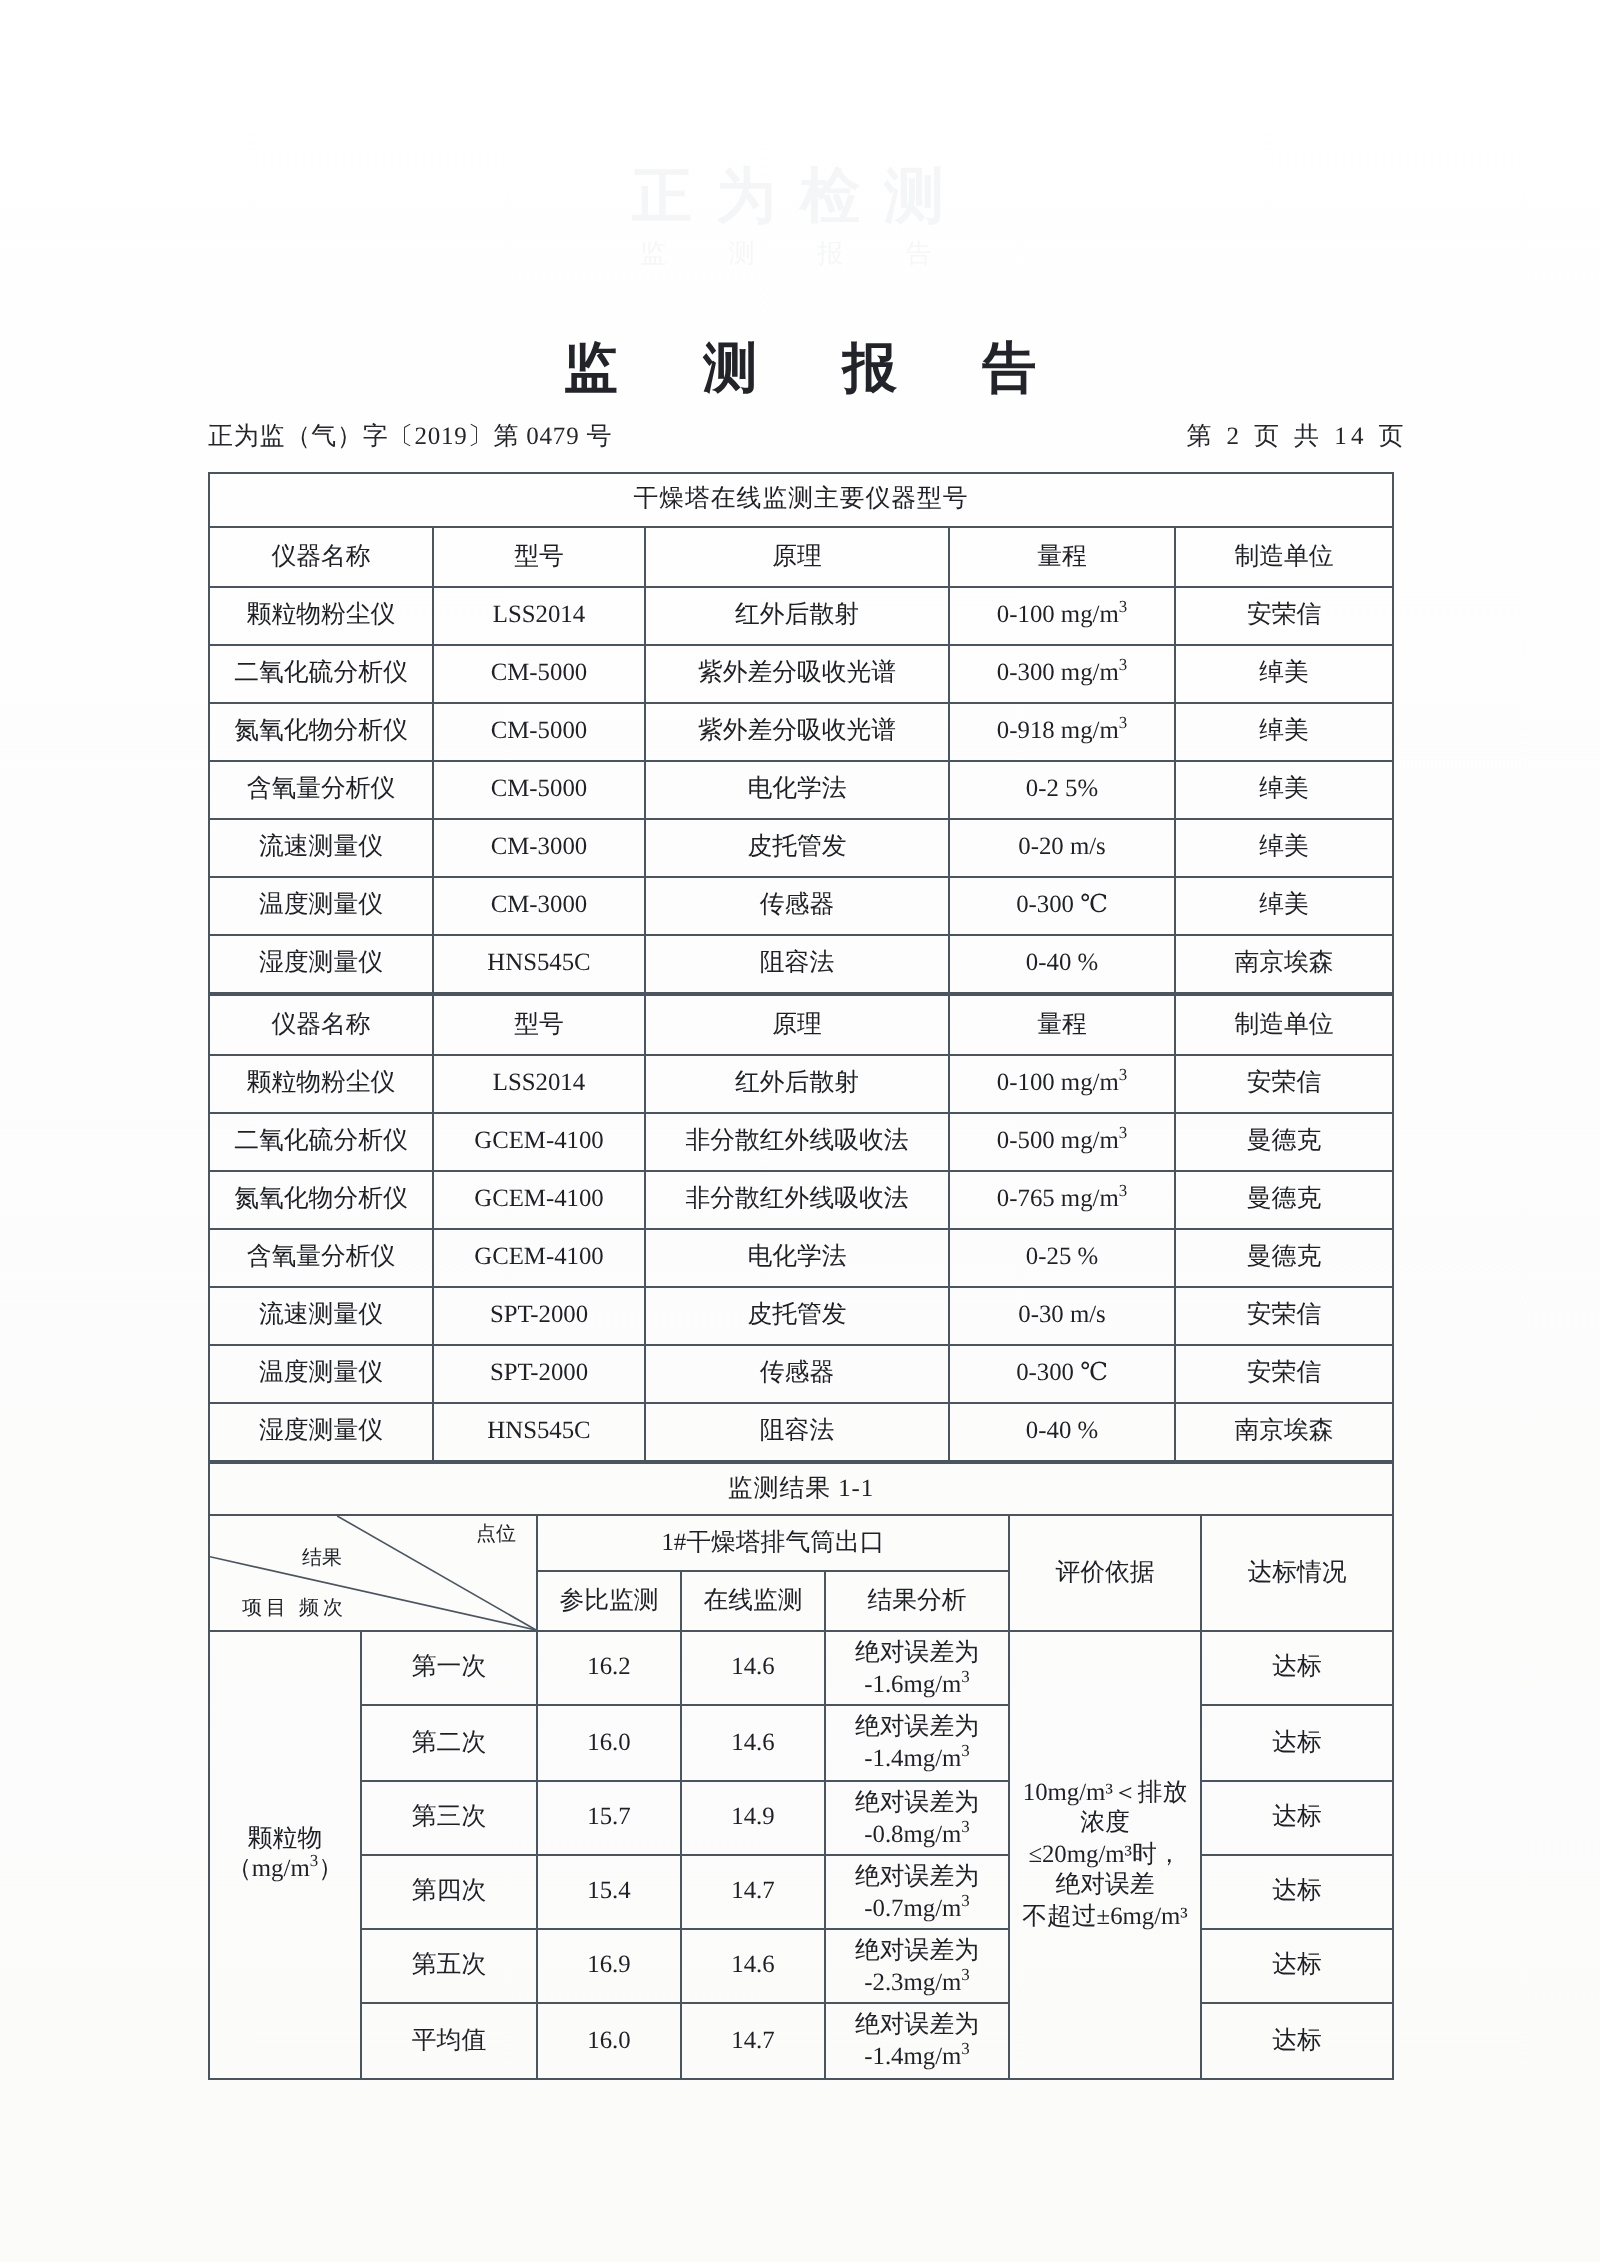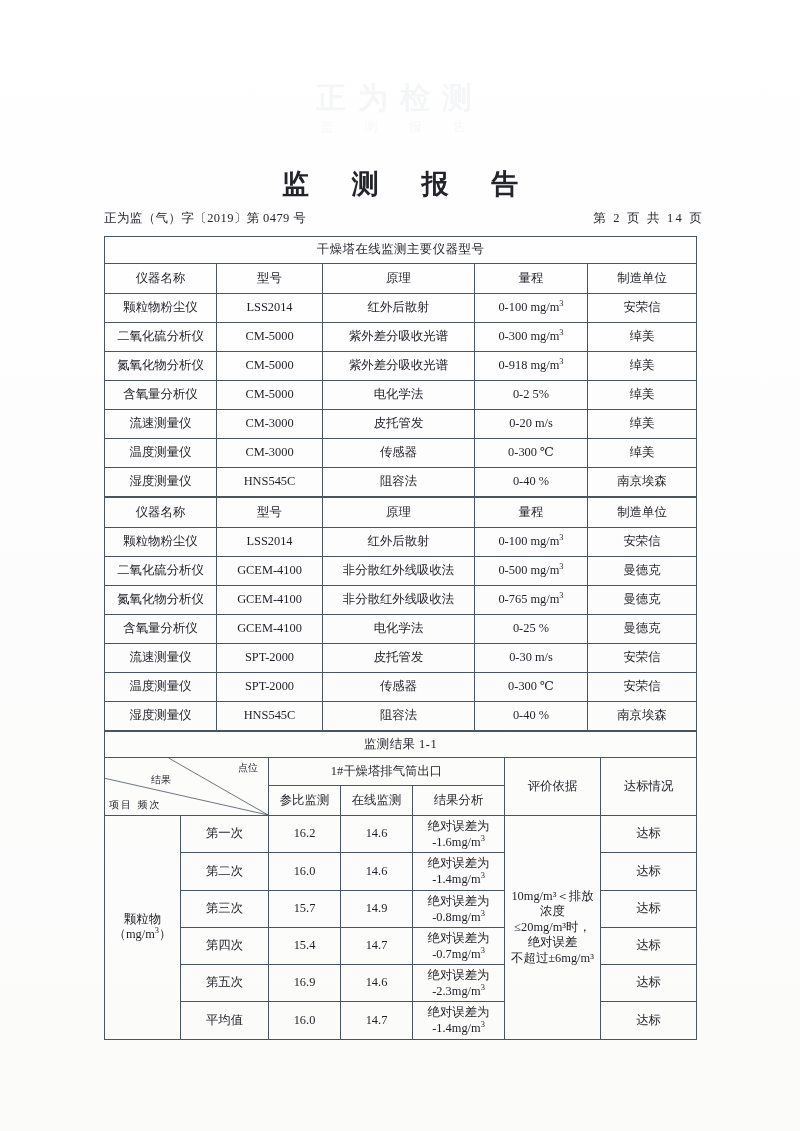--- a/index.html
+++ b/index.html
@@ -126,21 +126,21 @@
     width: 100%;
     height: 100%;
   }
   .corner .lbl {
     position: absolute;
     font-size: 10px;
     white-space: nowrap;
   }
   .corner .lbl-result { top: 16px; left: 46px; }
   .corner .lbl-point  { top: 4px;  right: 10px; }
-  .corner .lbl-item   { bottom: 4px; left: 4px; letter-spacing: 2px; }
+  .corner .lbl-item   { bottom: 4px; left: 16px; letter-spacing: 2px; }
 
   .vcell { font-size: 12.4px; line-height: 1.45; }
   .small2 { font-size: 11.4px; line-height: 1.35; }
   .crit { font-size: 11.6px; line-height: 1.55; padding: 2px 4px !important; }
 
   .two-line { padding: 2px 0 !important; }
   .two-line div { line-height: 1.3; }
 </style>
 </head>
 <body>

